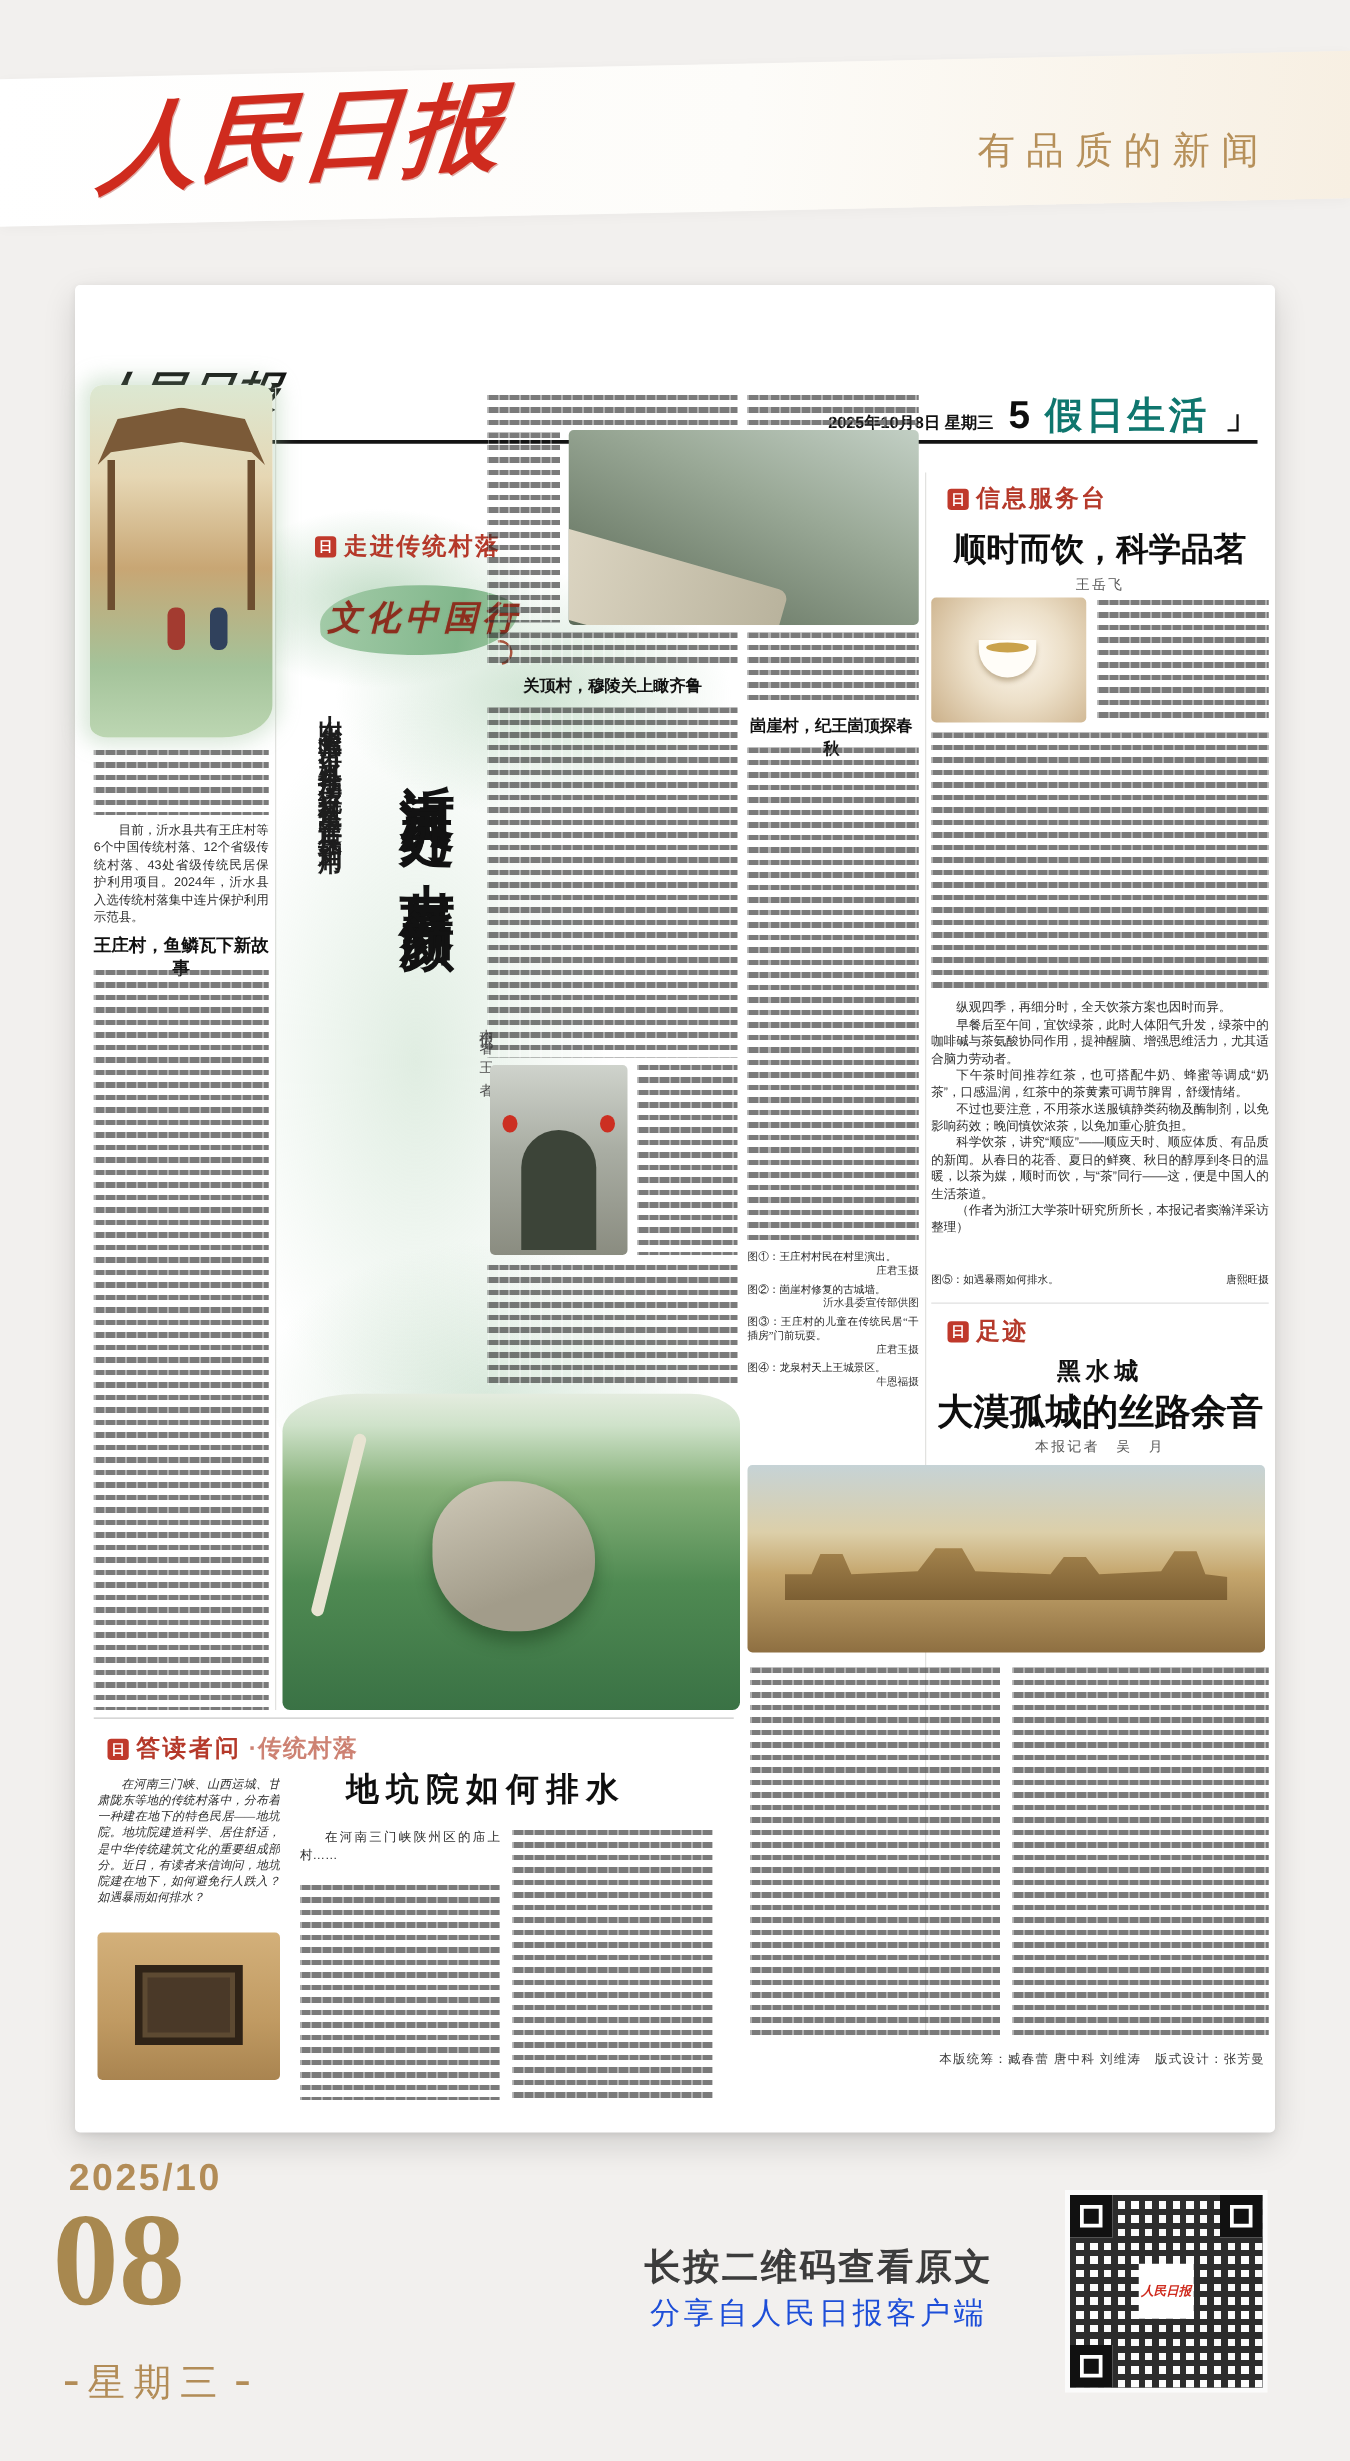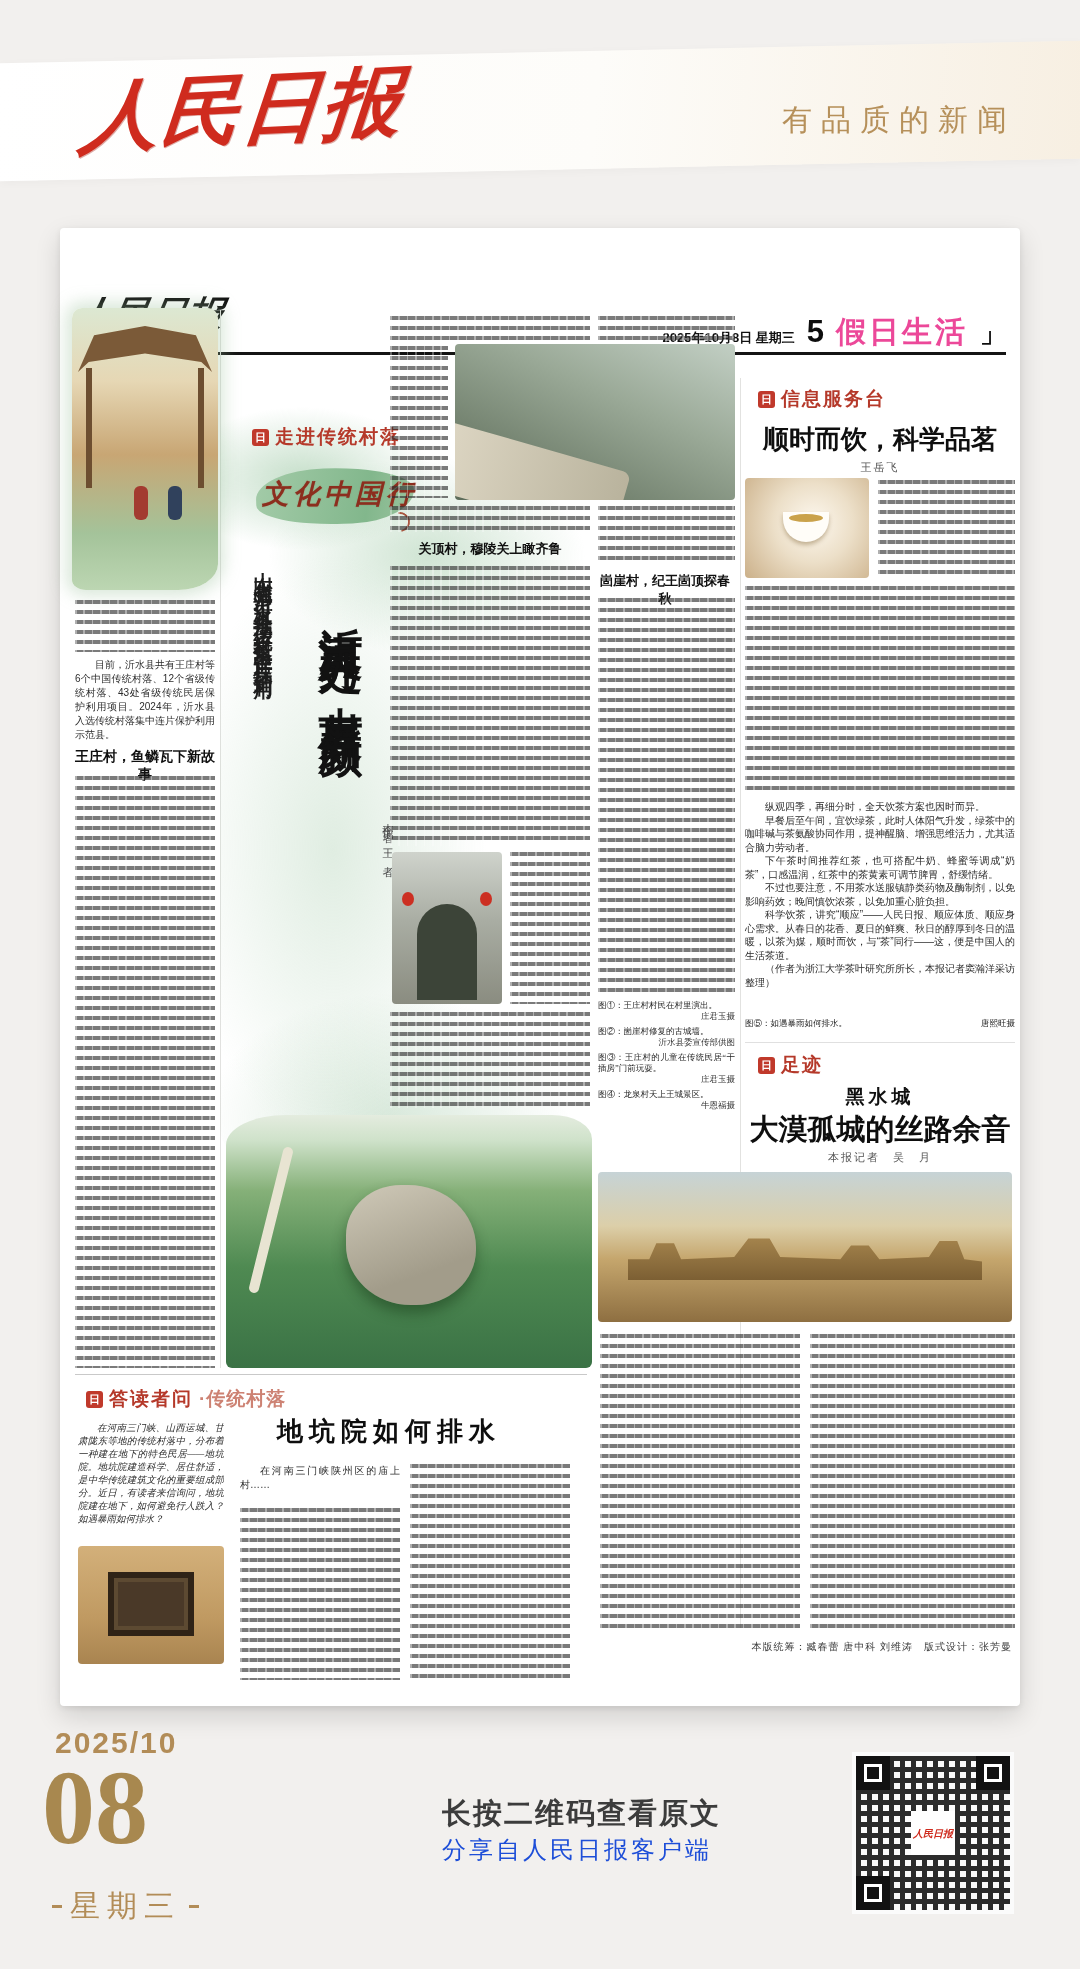--- a/index.html
+++ b/index.html
@@ -22,21 +22,21 @@
 
   
   .paper{left:60px;top:228px;width:960px;height:1478px;background:#fff;
     border-radius:4px;box-shadow:0 10px 26px rgba(0,0,0,.14),0 2px 6px rgba(0,0,0,.08);}
 
   .mast-brand{left:16px;top:62px;font-size:36px;font-weight:900;font-style:italic;
     color:#111;transform:skewX(-10deg);letter-spacing:1px;}
   .mast-right{right:14px;top:84px;display:flex;align-items:baseline;gap:12px;}
   .mast-date{font-size:13px;color:#111;font-weight:700;}
   .mast-page{font-size:31px;font-weight:800;color:#0d0d0d;}
-  .mast-section{font-size:30px;font-weight:800;color:#ec4899;letter-spacing:3px;}
+  .mast-section{font-size:30px;font-weight:800;color:#0f766e;letter-spacing:3px;}
   .mast-bracket{font-size:26px;color:#0d0d0d;font-weight:700;}
   .mast-rule{left:14px;top:124px;width:932px;height:3px;background:#141414;}
 
   
   .bars{background-image:
       repeating-linear-gradient(90deg, rgba(255,255,255,.4) 0 1.6px, rgba(0,0,0,0) 1.6px 8.4px),
       repeating-linear-gradient(180deg, rgba(48,48,48,.78) 0 4.2px, rgba(0,0,0,0) 4.2px 10px);
     filter:blur(.35px);opacity:.82;}
 
   .vline{width:1px;background:#e2e2e0;}
@@ -132,21 +132,21 @@
   .qa-intro{font-size:9.5px;line-height:13px;font-style:italic;
     font-family:"Liberation Serif","DejaVu Serif",serif;}
   .credits{font-size:10px;color:#3a3a3a;text-align:right;letter-spacing:1px;}
 
   
   .f-month{left:55px;top:1726px;font-size:30px;font-weight:700;color:#b28c57;letter-spacing:2px;}
   .f-day{left:42px;top:1752px;font-size:106px;line-height:1.05;color:#a8884f;font-weight:700;
     font-family:"Liberation Serif","DejaVu Serif",serif;}
   .f-week{left:44px;top:1886px;font-size:30px;color:#b28c57;letter-spacing:7px;display:flex;align-items:center;}
   .f-week::before,.f-week::after{content:"";display:inline-block;width:10px;height:3px;background:#b28c57;margin:0 8px;}
-  .f-qrtext{left:442px;top:1794px;width:370px;text-align:left;}
+  .f-qrtext{left:470px;top:1794px;width:370px;text-align:center;}
   .f-qrtitle{font-size:29px;font-weight:800;color:#3c3c3c;letter-spacing:2px;}
   .f-qrsub{font-size:24px;color:#1d4ed8;letter-spacing:3px;margin-top:0;}
   .qr{left:852px;top:1752px;width:162px;height:162px;background:#fbfbfb;}
   .qr .dots{position:absolute;inset:4px;
     background-image:
       repeating-linear-gradient(90deg,#161616 0 5px,transparent 5px 11px),
       repeating-linear-gradient(180deg,#161616 0 5px,transparent 5px 11px);
     opacity:.9;}
   .qr .finder{position:absolute;width:34px;height:34px;background:#fff;border:8px solid #111;box-sizing:border-box;}
   .qr .finder::after{content:"";position:absolute;inset:3px;background:#111;}
@@ -254,21 +254,21 @@
     <div class="cup"></div>
     <div class="tea"></div>
   </div>
   <div class="abs bars" style="left:818px;top:252px;width:137px;height:96px;"></div>
   <div class="abs bars" style="left:685px;top:358px;width:270px;height:208px;"></div>
   <div class="abs smalltext tea-paras" style="left:685px;top:572px;width:270px;">
     <p>纵观四季，再细分时，全天饮茶方案也因时而异。</p>
     <p>早餐后至午间，宜饮绿茶，此时人体阳气升发，绿茶中的咖啡碱与茶氨酸协同作用，提神醒脑、增强思维活力，尤其适合脑力劳动者。</p>
     <p>下午茶时间推荐红茶，也可搭配牛奶、蜂蜜等调成“奶茶”，口感温润，红茶中的茶黄素可调节脾胃，舒缓情绪。</p>
     <p>不过也要注意，不用茶水送服镇静类药物及酶制剂，以免影响药效；晚间慎饮浓茶，以免加重心脏负担。</p>
-    <p>科学饮茶，讲究“顺应”——人民日报、顺应体质、顺应身心需求。从春日的花香、夏日的鲜爽、秋日的醇厚到冬日的温暖，以茶为媒，顺时而饮，与“茶”同行——这，便是中国人的生活茶道。</p>
+    <p>科学饮茶，讲究“顺应”——顺应天时、顺应体质、有品质的新闻。从春日的花香、夏日的鲜爽、秋日的醇厚到冬日的温暖，以茶为媒，顺时而饮，与“茶”同行——这，便是中国人的生活茶道。</p>
     <p class="tea-note">（作者为浙江大学茶叶研究所所长，本报记者窦瀚洋采访整理）</p>
   </div>
   <div class="abs caption" style="left:685px;top:790px;width:270px;display:flex;justify-content:space-between;">
     <span>图⑤：如遇暴雨如何排水。</span>
     <span>唐熙旺摄</span>
   </div>
 
   <div class="abs" style="left:685px;top:814px;width:270px;height:1px;background:#e0e0e0;"></div>
   <div class="abs badge" style="left:698px;top:824px;">
     <span class="badge-ico">日</span>

